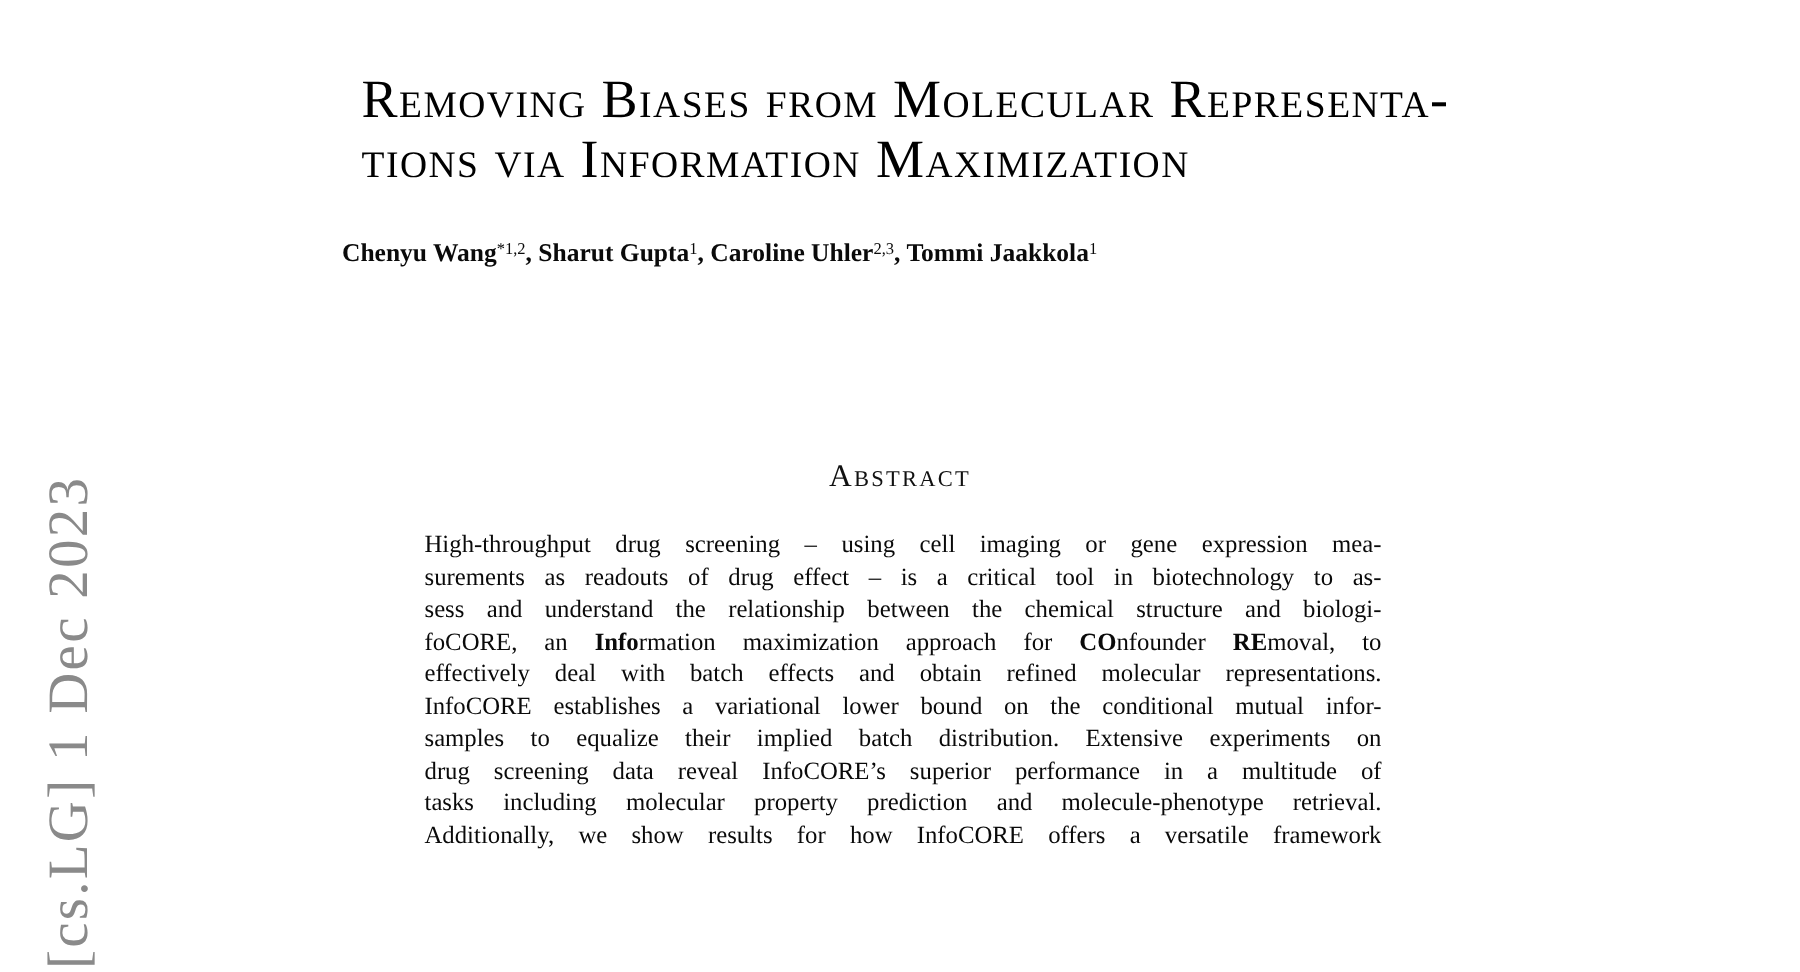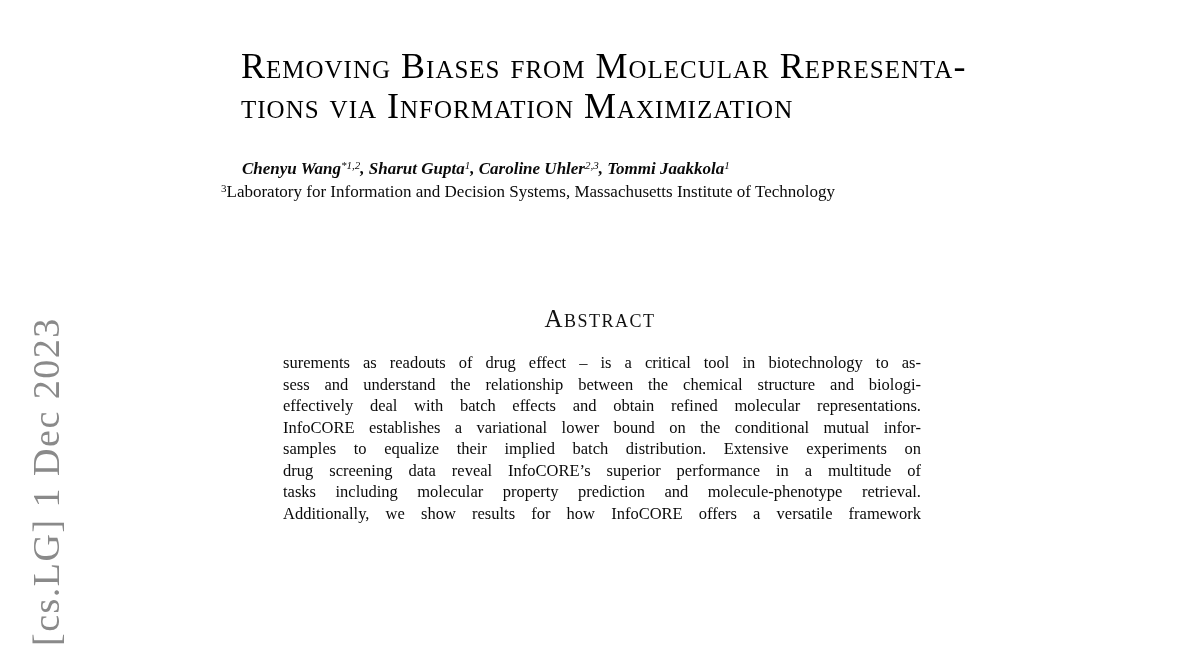--- a/index.html
+++ b/index.html
@@ -30,26 +30,25 @@
     font-size: 36px;
     font-weight: normal;
     font-variant: small-caps;
     letter-spacing: 1px;
     line-height: 40px;
     color: #000000;
   }
   .title .tline { display: block; margin-left: 28px; }
   .authors {
     position: absolute;
-    left: 242px;
+    left: 228px;
     top: 158px;
     font-size: 17px;
     line-height: 22px;
     white-space: nowrap;
-    font-style: italic;
   }
   .authors sup, .affiliations sup {
     font-size: 11px;
     vertical-align: baseline;
     position: relative;
     top: -0.45em;
   }
   .affiliations {
     position: absolute;
     left: 221px;
@@ -57,21 +56,21 @@
     font-size: 17px;
     line-height: 22.4px;
     white-space: nowrap;
   }
   .abstract-heading {
     position: absolute;
     left: 0;
     top: 305px;
     width: 1200px;
     text-align: center;
-    font-size: 25px;
+    font-size: 21px;
     font-weight: normal;
     font-variant: small-caps;
     letter-spacing: 1.5px;
     color: #111111;
   }
   .abstract-body {
     position: absolute;
     left: 283px;
     top: 352px;
     width: 638px;
@@ -92,27 +91,28 @@
 <div class="stamp" style="color: rgb(138, 138, 138);">[cs.LG] 1 Dec 2023</div>
 
 <h1 class="title">
   <span class="tline">Removing Biases from Molecular Representa-</span>
   <span class="tline">tions via Information Maximization</span>
 </h1>
 
 <div class="authors"><span class="bold">Chenyu Wang</span><sup>*1,2</sup><span class="bold">, </span><span class="bold">Sharut Gupta</span><sup>1</sup><span class="bold">, </span><span class="bold">Caroline Uhler</span><sup>2,3</sup><span class="bold">, </span><span class="bold">Tommi Jaakkola</span><sup>1</sup></div>
 
 <div class="affiliations">
-    <div class="affil-line"><sup>3</sup><span>Laboratory for Information and Decision Systems, Massachusetts Institute of Technology</span></div>
   </div>
 
 <h2 class="abstract-heading">Abstract</h2>
 
 <div class="abstract-body">
+    <div class="abs-line"><span>High-throughput drug screening – using cell imaging or gene expression mea-</span></div>
     <div class="abs-line"><span>surements as readouts of drug effect – is a critical tool in biotechnology to as-</span></div>
     <div class="abs-line"><span>sess and understand the relationship between the chemical structure and biologi-</span></div>
+    <div class="abs-line"><span>foCORE, an </span><span class="bold">Info</span><span>rmation maximization approach for </span><span class="bold">CO</span><span>nfounder </span><span class="bold">RE</span><span>moval, to</span></div>
     <div class="abs-line"><span>effectively deal with batch effects and obtain refined molecular representations.</span></div>
     <div class="abs-line"><span>InfoCORE establishes a variational lower bound on the conditional mutual infor-</span></div>
     <div class="abs-line"><span>samples to equalize their implied batch distribution. Extensive experiments on</span></div>
     <div class="abs-line"><span>drug screening data reveal InfoCORE’s superior performance in a multitude of</span></div>
     <div class="abs-line"><span>tasks including molecular property prediction and molecule-phenotype retrieval.</span></div>
     <div class="abs-line"><span>Additionally, we show results for how InfoCORE offers a versatile framework</span></div>
   </div>
 
 </body></html>

